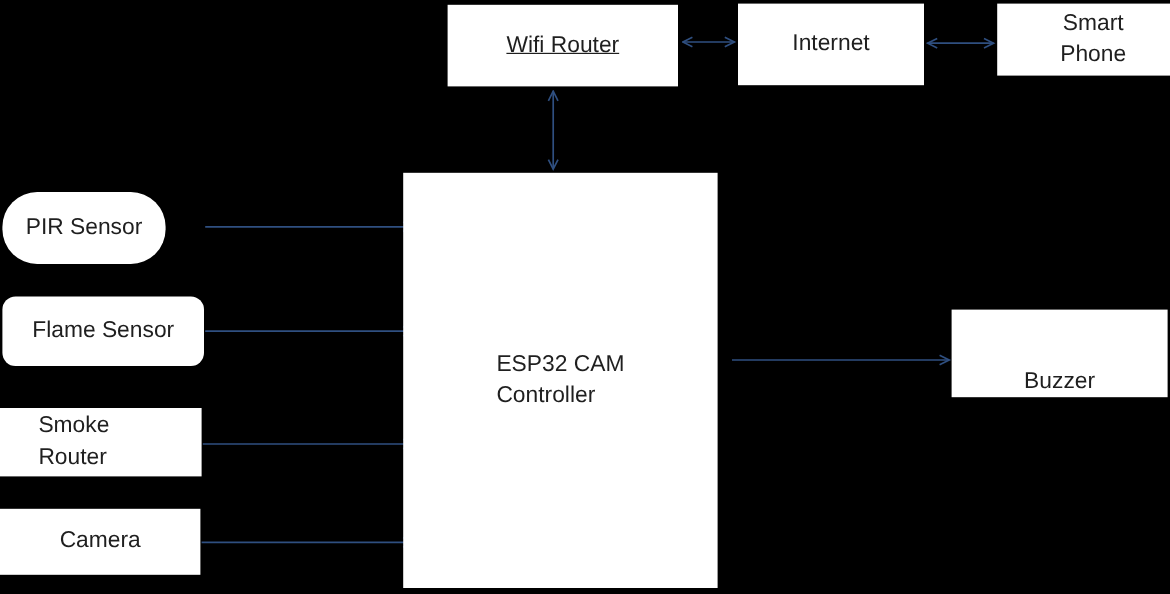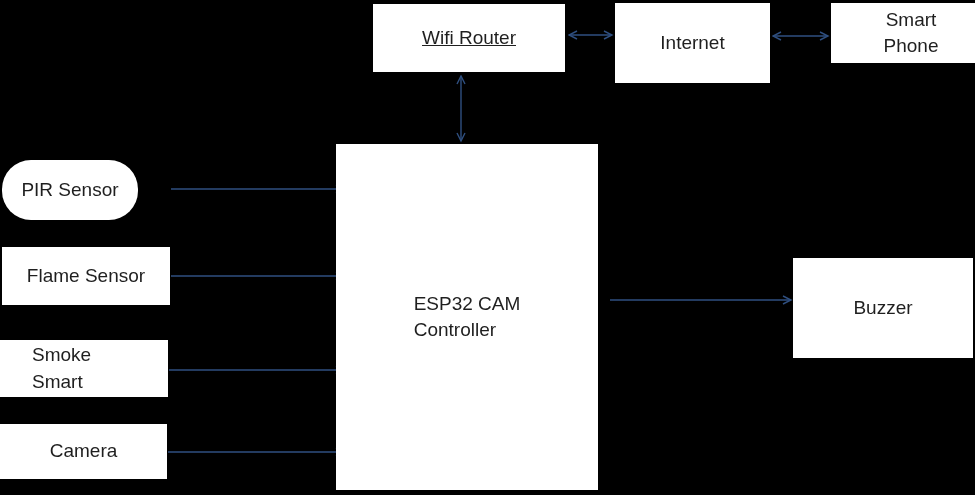--- a/index.html
+++ b/index.html
@@ -34,28 +34,28 @@
     white-space: pre-line;
     box-sizing: border-box;
   }
   .node.align-left {
     justify-content: flex-start;
     text-align: left;
     padding-left: 32px;
   }
   
   .n-wifi    { left: 373px; top: 4px;   width: 192px; height: 68px; text-decoration: underline; }
-  .n-internet{ left: 615px; top: 3px;   width: 155px; height: 80px; }
+  .n-internet{ left: 615px; top: 3px;   width: 155px; height: 68px; }
   .n-smart   { left: 831px; top: 3px;   width: 160px; height: 60px; }
   .n-pir     { left: 2px;   top: 160px; width: 136px; height: 60px; border-radius: 29px; }
-  .n-flame   { left: 2px;   top: 247px; width: 168px; height: 58px; }
+  .n-flame   { left: 2px;   top: 247px; width: 168px; height: 58px; border-radius: 11px; }
   .n-smoke   { left: 0px;   top: 340px; width: 168px; height: 57px; }
   .n-camera  { left: 0px;   top: 424px; width: 167px; height: 55px; }
   .n-esp32   { left: 336px; top: 144px; width: 262px; height: 346px; }
-  .n-buzzer  { left: 793px; top: 258px; width: 180px; height: 100px; }
+  .n-buzzer  { left: 793px; top: 258px; width: 180px; height: 73px; align-items: flex-end; }
   .edges-svg {
     position: absolute;
     left: 0;
     top: 0;
     width: 975px;
     height: 495px;
     pointer-events: none;
   }
 </style>
 </head>
@@ -98,21 +98,21 @@
   <div class="node n-pir">
     <span>PIR Sensor</span>
   </div>
 
   <div class="node n-flame">
     <span>Flame Sensor</span>
   </div>
 
   <div class="node n-smoke align-left">
     <span>Smoke
-Smart</span>
+Router</span>
   </div>
 
   <div class="node n-camera">
     <span>Camera</span>
   </div>
 
   <div class="node n-esp32">
     <span style="text-align:left;">ESP32 CAM
 Controller</span>
   </div>

